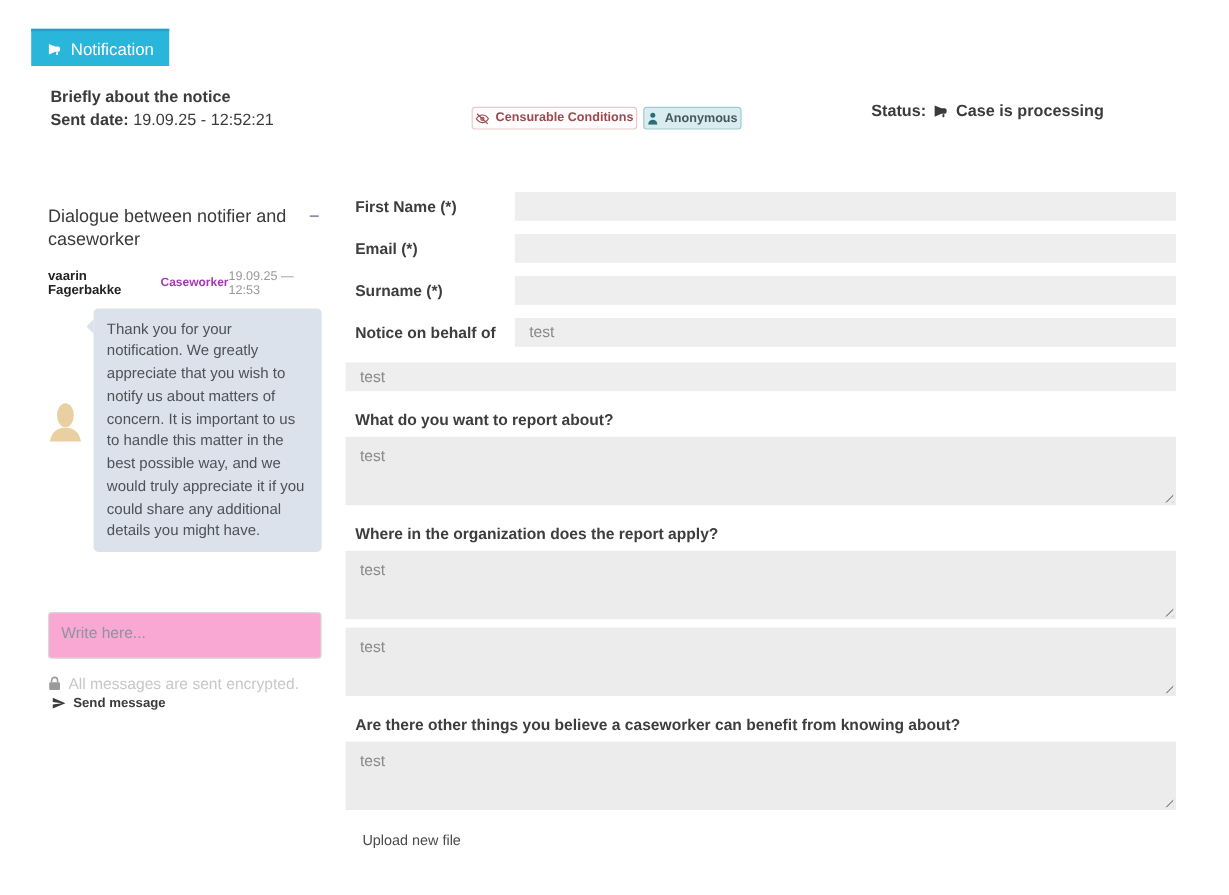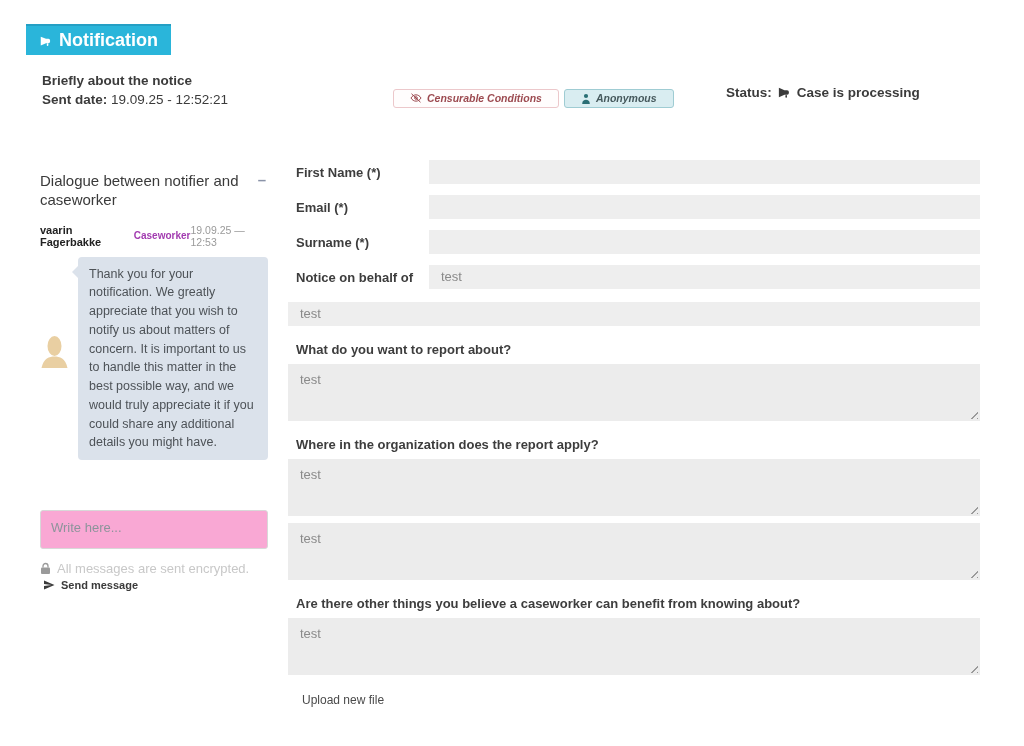--- a/index.html
+++ b/index.html
@@ -4,29 +4,29 @@
 <style>
   * { margin:0; padding:0; box-sizing:border-box; }
   body { background:#fff; font-family:"Liberation Sans", sans-serif; }
   #screen { position:relative; width:1024px; height:746px; background:#ffffff; color:#333; overflow:hidden; }
   .b { font-weight:700; }
   .icon svg { display:block; }
 
   
   .notif-tab { position:absolute; left:26px; top:24px; height:31px; background:#2ab5da;
     border-top:2px solid #249fc4; color:#fff; display:flex; align-items:center; gap:6px;
-    padding:0 13px; font-size:18px; font-weight:700; cursor:pointer; }
+    padding:0 13px; font-size:14px; font-weight:400; cursor:pointer; }
 
   
   .brief { position:absolute; left:42px; top:72px; font-size:13.5px; line-height:1.4; color:#3b3b3b; }
   .sentto { position:absolute; left:387px; top:84px; font-size:13.5px; color:#3b3b3b; }
   .sentto .v { font-weight:600; }
   .badges { margin:5px 0 0 6px; display:flex; gap:5px; align-items:center; }
-  .badge { display:inline-flex; align-items:flex-start; gap:5px; font-size:10.5px; font-weight:600;
-    padding:3px 16px; border-radius:3px; line-height:1;font-style:italic; }
+  .badge { display:inline-flex; align-items:flex-end; gap:5px; font-size:10.5px; font-weight:600;
+    padding:3px 2px; border-radius:3px; line-height:1; }
   .badge.cens { color:#9c4a50; border:1px solid #ecc8cb; background:#fffdfd; }
   .badge.anon { color:#45585c; border:1px solid #9fccd3; background:#d9edf1; }
   .status { position:absolute; left:726px; top:85px; font-size:13.5px; font-weight:600;
     display:flex; gap:5px; align-items:center; color:#3b3b3b; }
 
   
   .dialogue { position:absolute; left:40px; top:172px; width:228px; }
   .dlg-head { display:flex; align-items:flex-start; font-size:15px; color:#3a3a3a; line-height:1.25;justify-content:space-between; }
   .dlg-title { flex:1; }
   .collapse { color:#8a93a8; font-size:15px; font-weight:700; cursor:pointer; padding:0 2px; line-height:1; }

